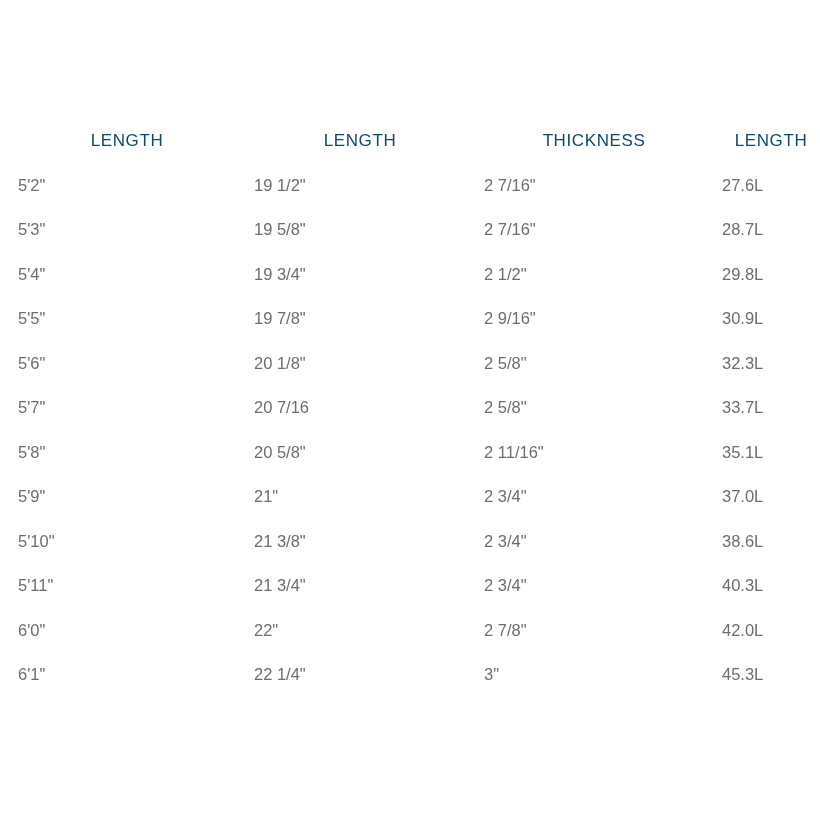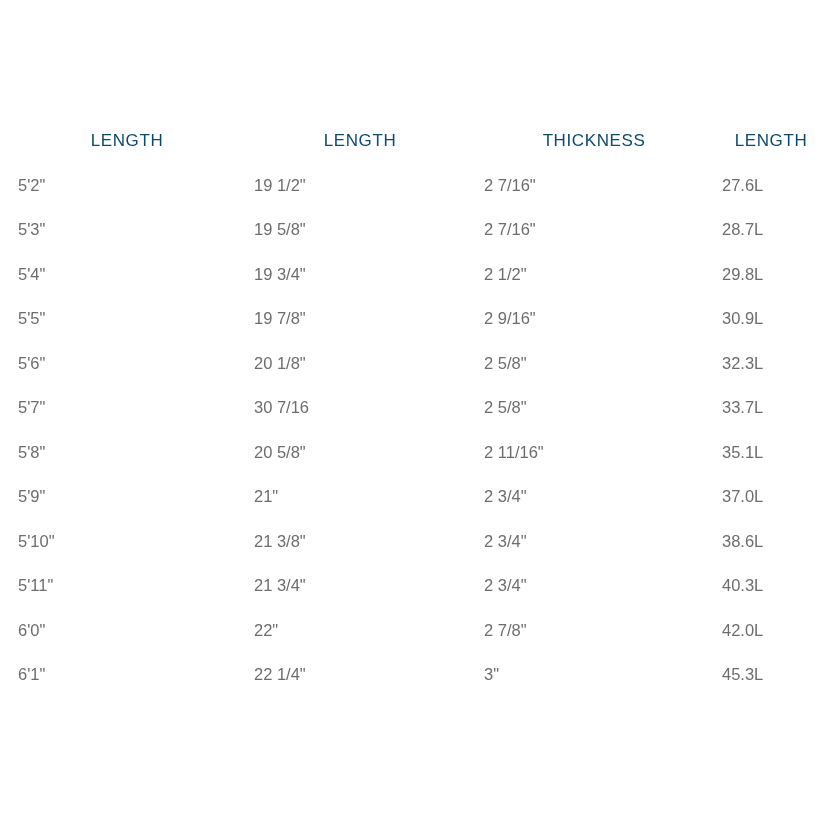--- a/index.html
+++ b/index.html
@@ -97,21 +97,21 @@
         <td>30.9L</td>
       </tr>
       <tr>
         <td>5'6"</td>
         <td>20 1/8"</td>
         <td>2 5/8"</td>
         <td>32.3L</td>
       </tr>
       <tr>
         <td>5'7"</td>
-        <td>30 7/16</td>
+        <td>20 7/16</td>
         <td>2 5/8"</td>
         <td>33.7L</td>
       </tr>
       <tr>
         <td>5'8"</td>
         <td>20 5/8"</td>
         <td>2 11/16"</td>
         <td>35.1L</td>
       </tr>
       <tr>

